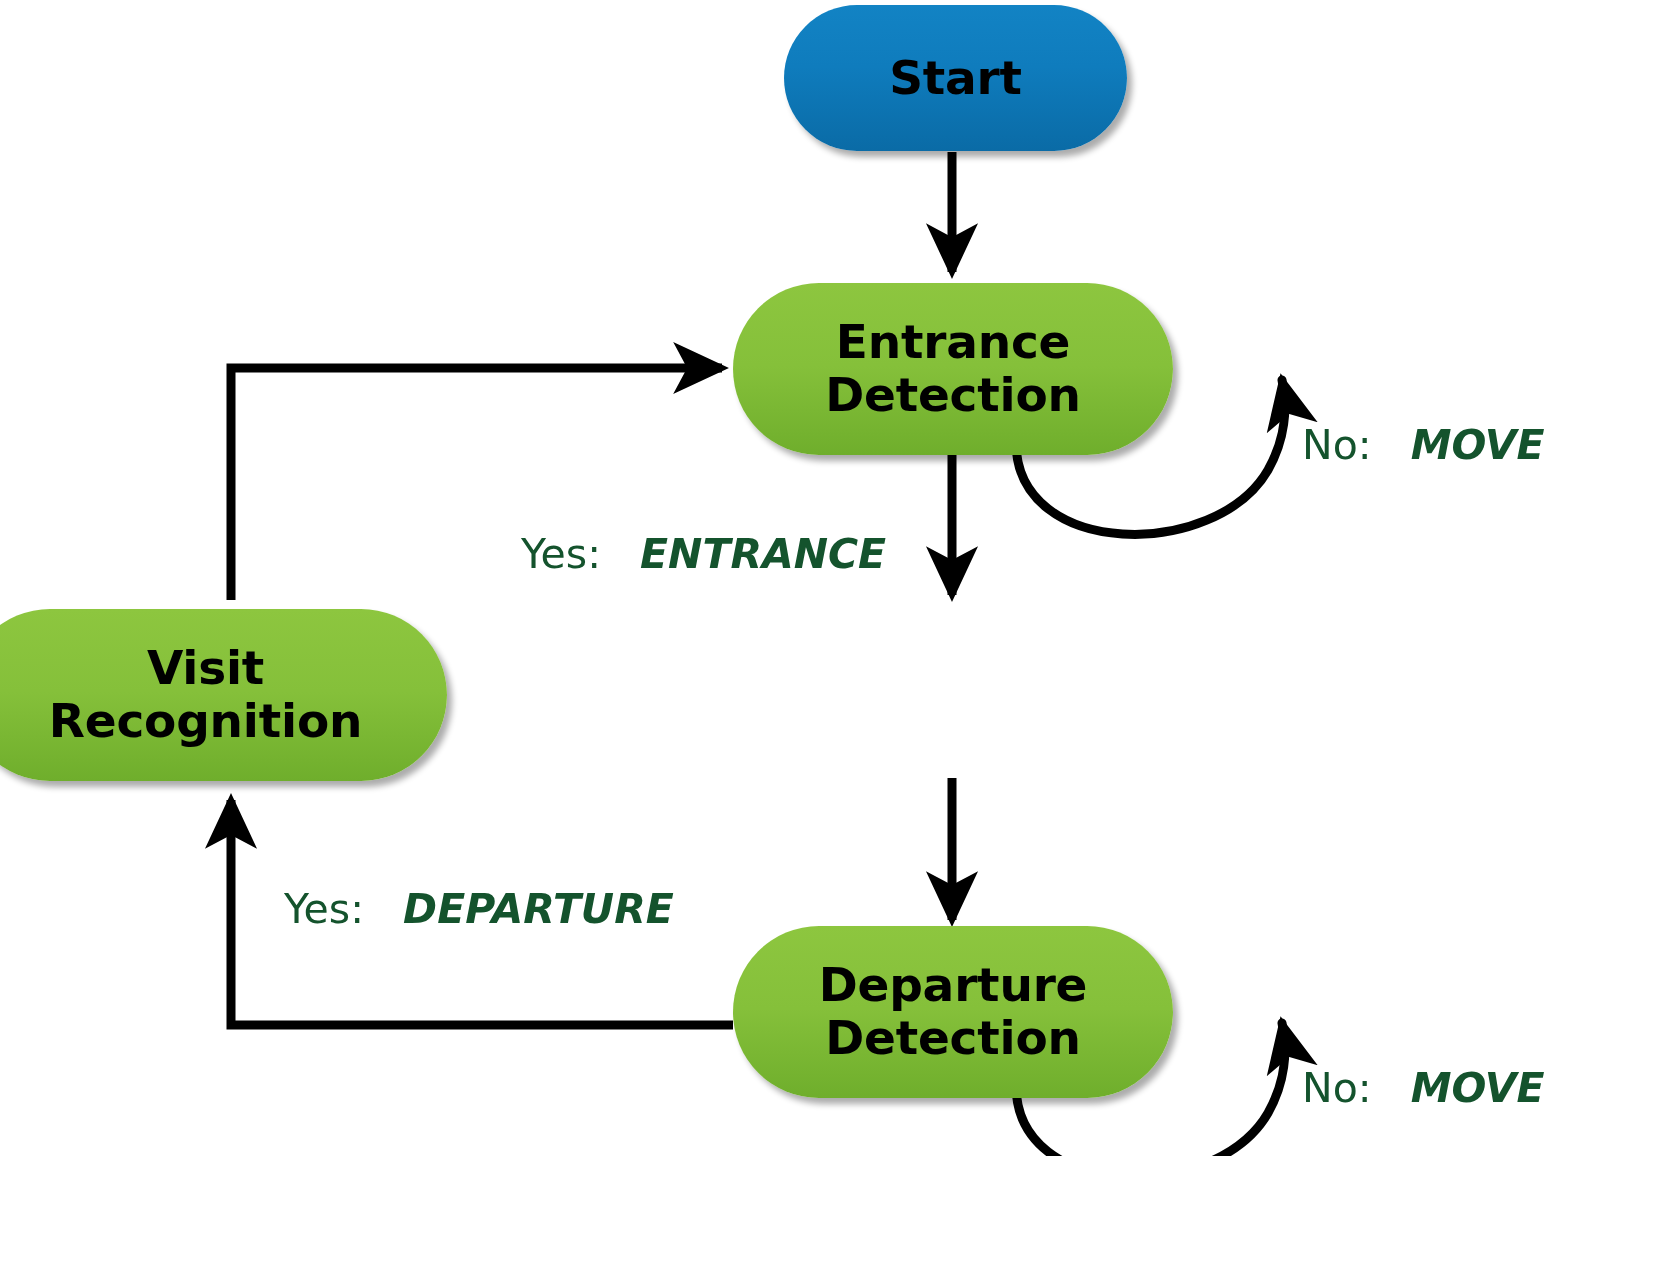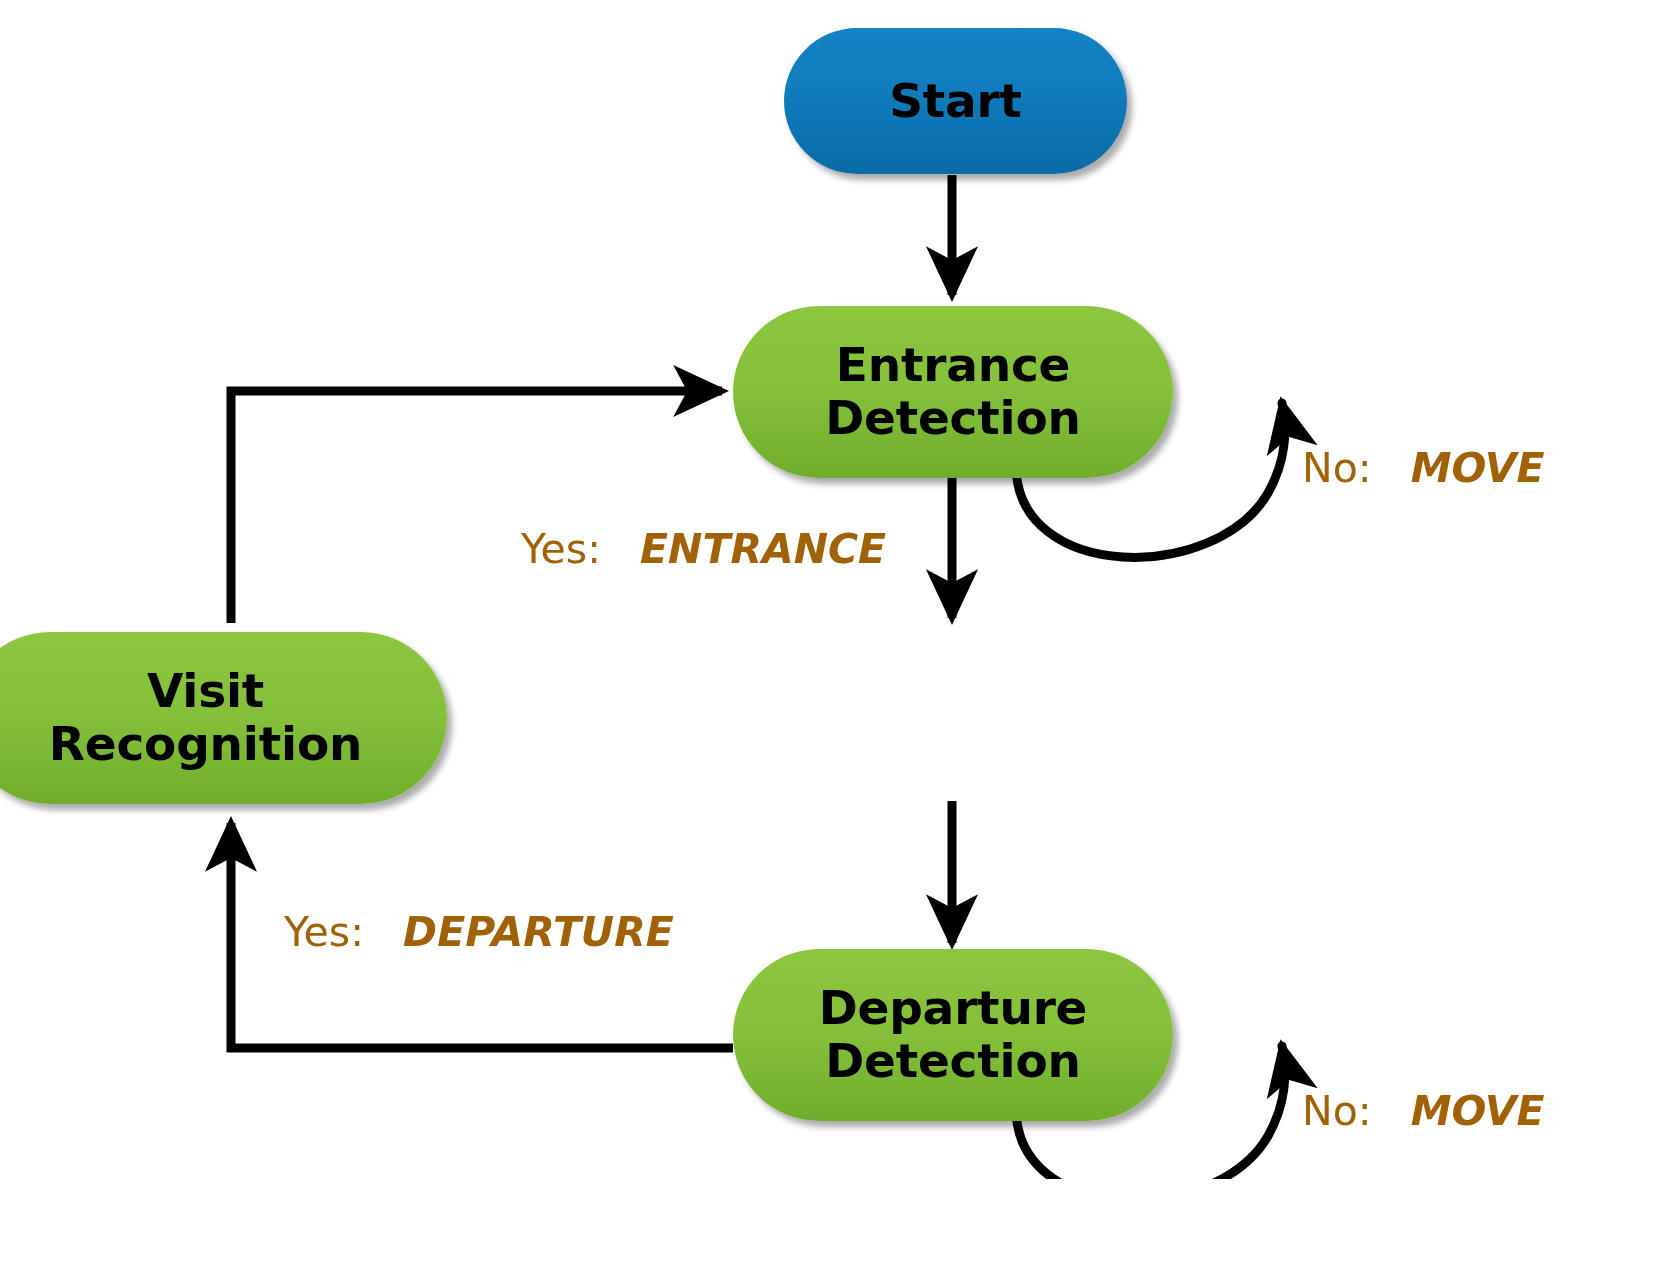--- a/index.html
+++ b/index.html
@@ -10,21 +10,20 @@
   }
   body {
     font-family: "DejaVu Sans", "Liberation Sans", sans-serif;
   }
   #canvas {
     position: relative;
     width: 1672px;
     height: 1156px;
     background: #ffffff;
     overflow: hidden;
-    margin-top: 23px;
   }
   #edge-layer {
     position: absolute;
     left: 0;
     top: 0;
     width: 1672px;
     height: 1276px;
     pointer-events: none;
   }
 
@@ -52,21 +51,21 @@
     font-size: 47px;
   }
   .node-label {
     white-space: pre-line;
     display: block;
     padding: 0 18px;
   }
 
   .edge-label {
     position: absolute;
-    color: #a16207;
+    color: #14532d;
     font-size: 41px;
     white-space: nowrap;
     z-index: 4;
   }
   .edge-label .lbl-cond {
     font-weight: normal;
   }
   .edge-label .lbl-evt {
     font-weight: bold;
     font-style: italic;
@@ -128,21 +127,21 @@
   <div class="node node-green" style="left:733px; top:926px; width:440px; height:172px;">
     <span class="node-label">Departure
 Detection</span>
   </div>
 
   <div class="node node-green" style="left:-36px; top:609px; width:483px; height:172px;">
     <span class="node-label">Visit
 Recognition</span>
   </div>
 
-  <div class="edge-label" style="left:521px; top:502px;">
+  <div class="edge-label" style="left:521px; top:530px;">
     <span class="lbl-cond">Yes:</span>
     <span style="display:inline-block; width:13px;"></span>
     <span class="lbl-evt">ENTRANCE</span>
   </div>
 
   <div class="edge-label" style="left:1302px; top:421px;">
     <span class="lbl-cond">No:</span>
     <span style="display:inline-block; width:13px;"></span>
     <span class="lbl-evt">MOVE</span>
   </div>

